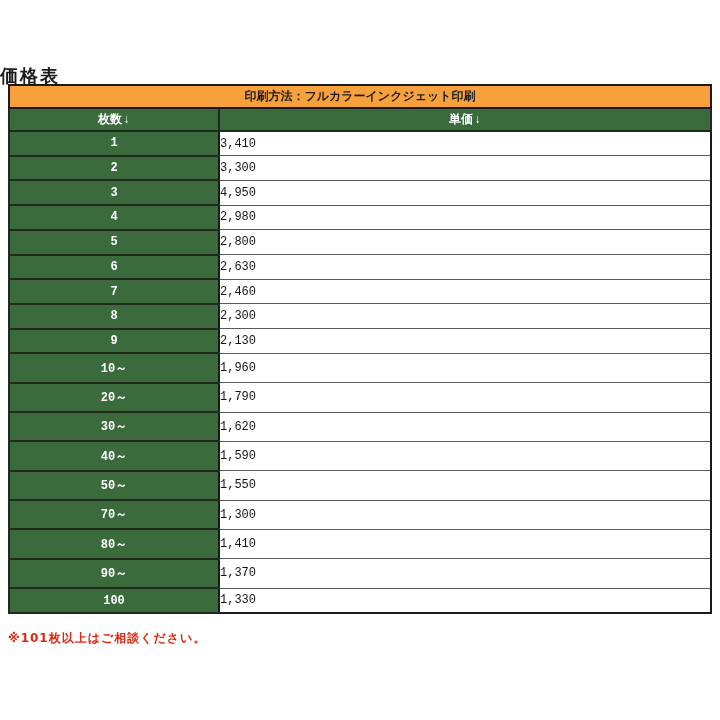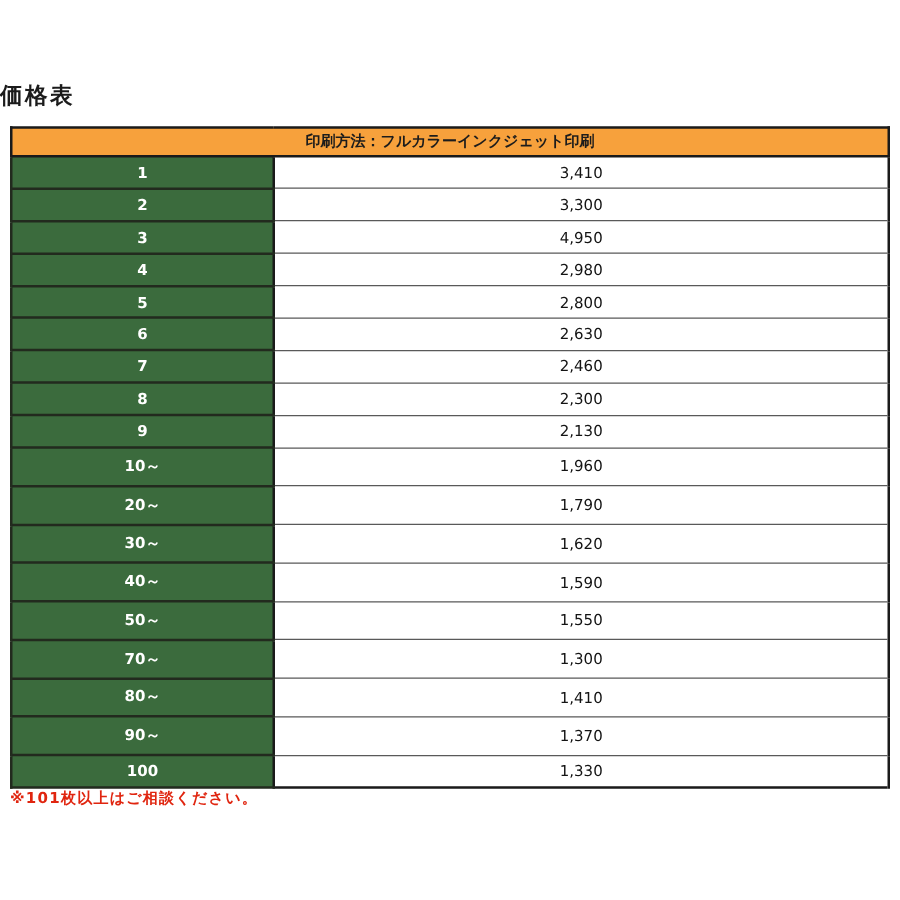--- a/index.html
+++ b/index.html
@@ -21,27 +21,28 @@
     left: 0;
     width: 720px;
     text-align: left;
     font-size: 18px;
     font-weight: bold;
     color: #1b1b1b;
     letter-spacing: 2px;
   }
   table.price-table {
     position: absolute;
-    top: 101px;
+    top: 84px;
     left: 8px;
     width: 702px;
     height: 530px;
     border-collapse: collapse;
     table-layout: fixed;
     border: 2px solid #1a1a1a;
+    font-family: Liberation Mono, monospace;
   }
   col.col-qty   { width: 210px; }
   col.col-price { width: 492px; }
 
   tr.method-row th {
     height: 21px;
     background: #F7A13C;
     color: #1c1c1c;
     font-size: 12px;
     font-weight: bold;
@@ -72,21 +73,21 @@
     vertical-align: middle;
     border: 2px solid #222a1e;
     border-right: 2px solid #1a1a1a;
     padding: 0;
   }
   tbody td.price-cell {
     background: #ffffff;
     color: #141414;
     font-size: 12px;
     font-weight: normal;
-    text-align: center;
+    text-align: left;
     vertical-align: middle;
     border-top: 1px solid #595959;
     border-bottom: 1px solid #595959;
     border-right: 2px solid #1a1a1a;
     padding: 0;
   }
   .footer-note {
     position: absolute;
     top: 630px;
     left: 8px;
@@ -103,20 +104,24 @@
   <div class="title">価格表</div>
 
   <table class="price-table">
     <colgroup>
       <col class="col-qty">
       <col class="col-price">
     </colgroup>
     <thead>
       <tr class="method-row">
         <th colspan="2">印刷方法：フルカラーインクジェット印刷</th>
+      </tr>
+      <tr class="head-row">
+        <th><span>枚数</span><span class="sort-arrow">↓</span></th>
+        <th><span>単価</span><span class="sort-arrow">↓</span></th>
       </tr>
     </thead>
     <tbody id="rows">
         <tr>
           <th class="qty-cell">1</th>
           <td class="price-cell">3,410</td>
         </tr>
         <tr>
           <th class="qty-cell">2</th>
           <td class="price-cell">3,300</td>

